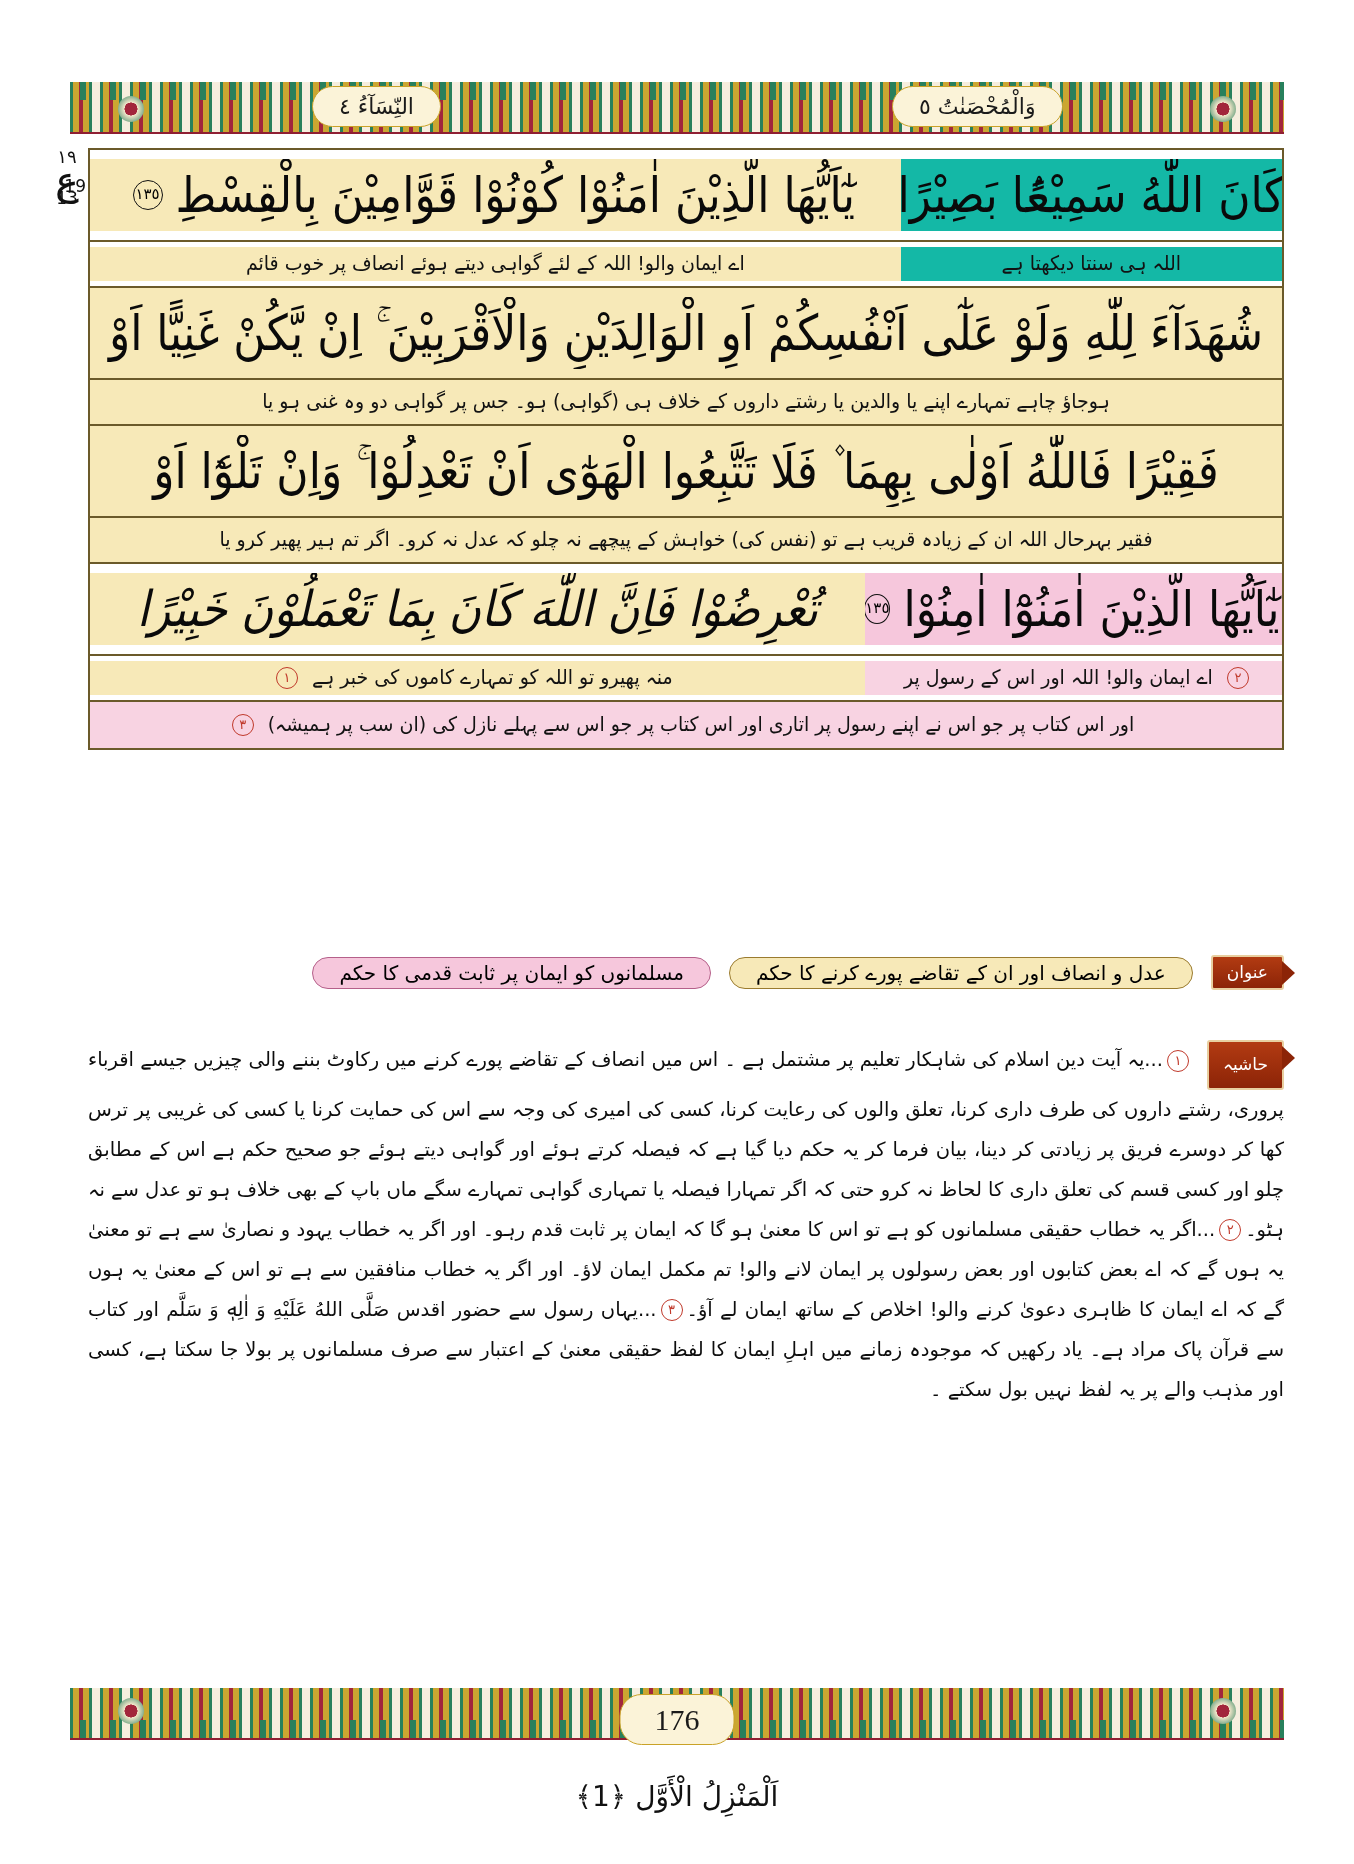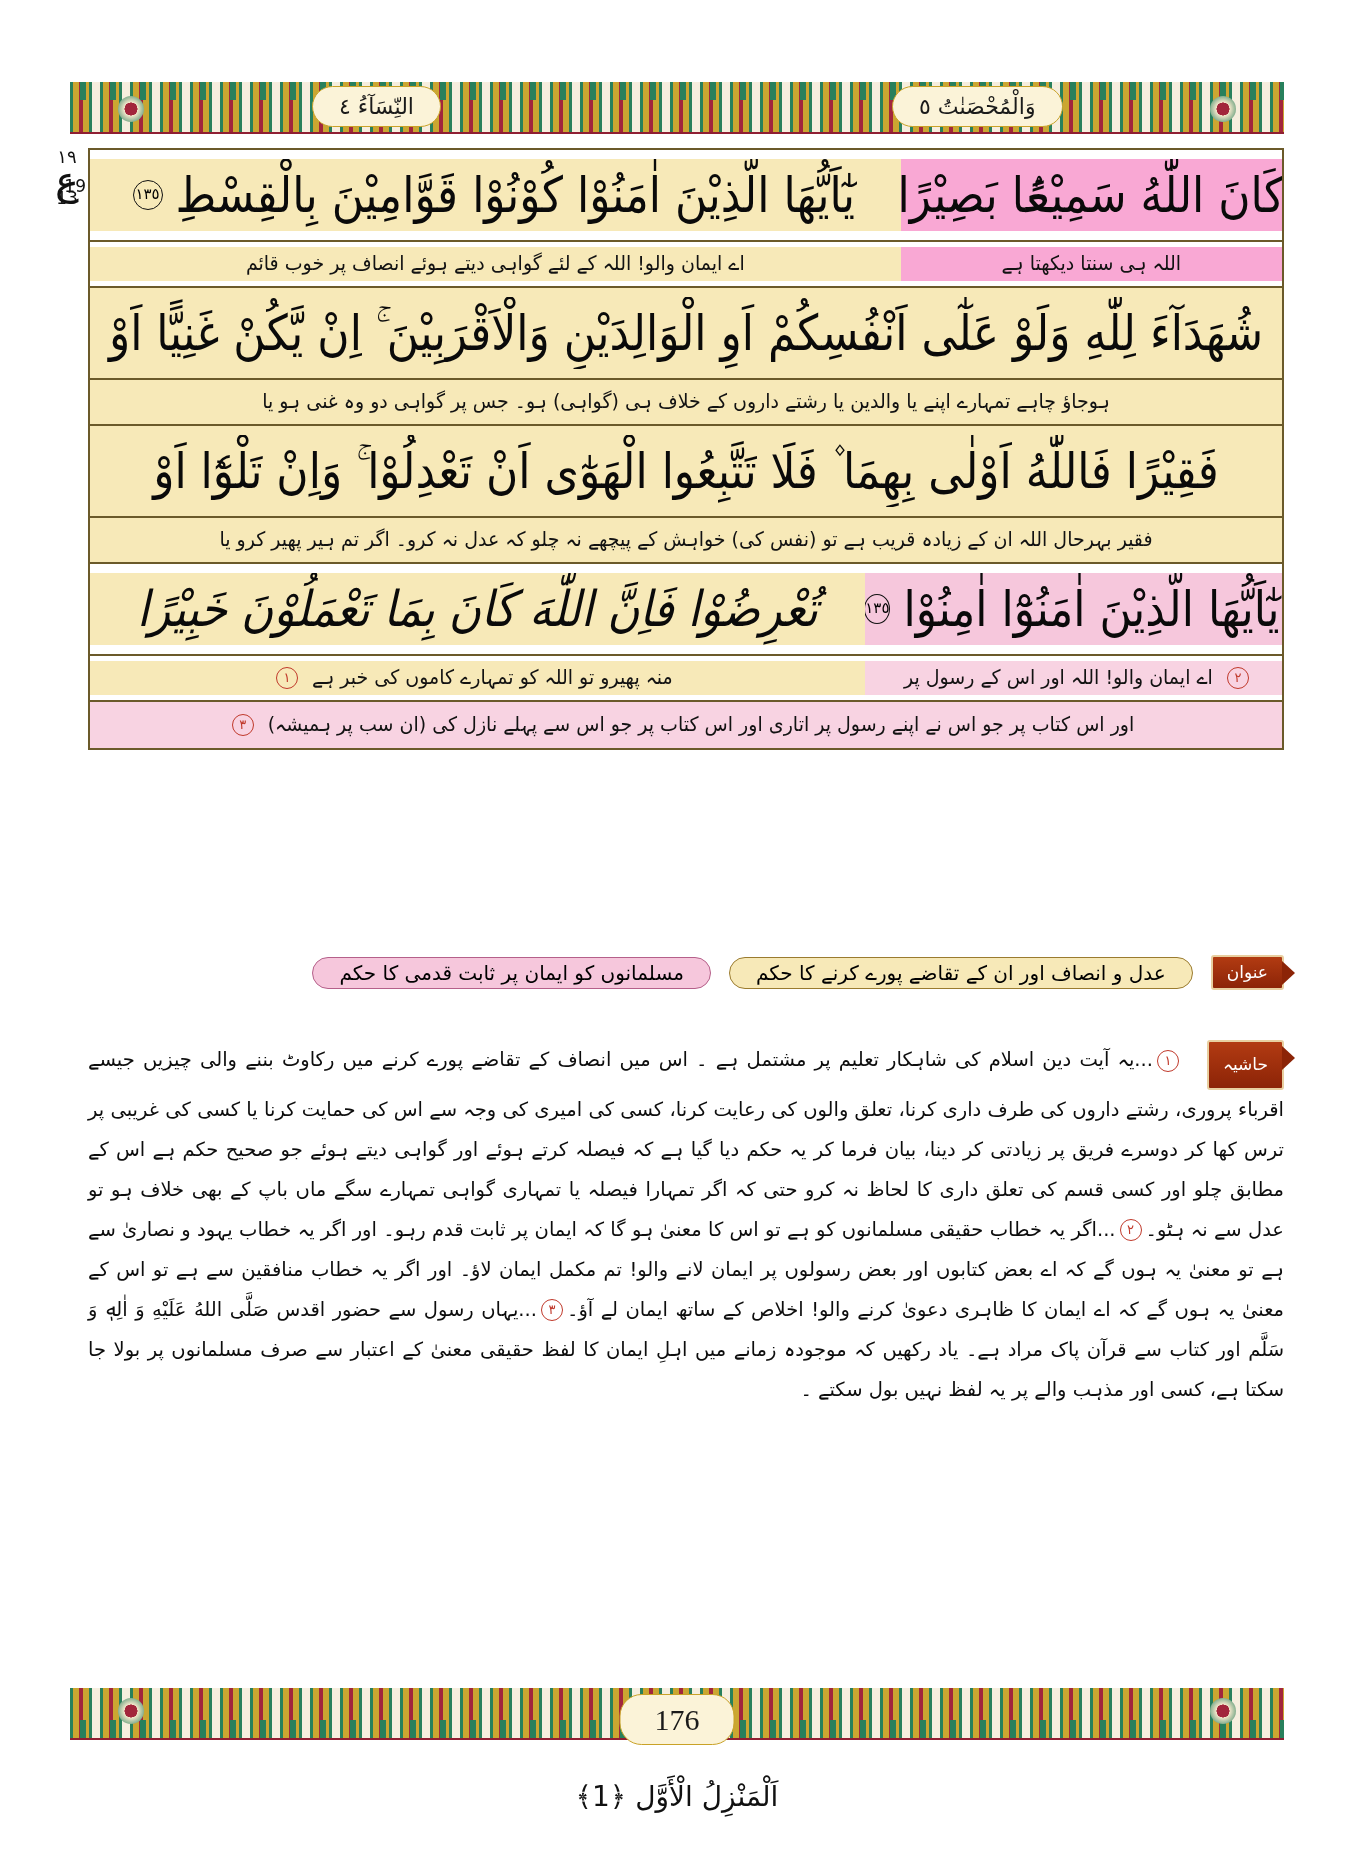--- a/index.html
+++ b/index.html
@@ -132,21 +132,21 @@
 
   .seg {
     display: flex;
     align-items: center;
     justify-content: center;
     height: 100%;
     overflow: hidden;
   }
 
   .bg-cream   { background: #f7e9b8; }
-  .bg-lav     { background: #f9a8d4; }
+  .bg-lav     { background: #14b8a6; }
   .bg-pink    { background: #f6c7dc; }
   .bg-pinkpale{ background: #f8d3e2; }
 
   .arabic {
     font-family: "DejaVu Sans", "Liberation Serif", serif;
     font-size: 44px;
     color: #0a0a0a;
     line-height: 1.35;
     white-space: nowrap;
     letter-spacing: -0.5px;
@@ -239,21 +239,21 @@
   .hashiya-wrap {
     position: absolute;
     top: 1040px;
     left: 88px;
     width: 1196px;
     direction: rtl;
   }
   .hashiya-head {
     display: inline-block;
     vertical-align: top;
-    margin-left: 24px;
+    margin-left: 14px;
   }
   .hashiya-body {
     font-family: "DejaVu Sans", "Liberation Sans", sans-serif;
     font-size: 19.5px;
     line-height: 2.05;
     color: #0d0d0d;
     text-align: justify;
     direction: rtl;
   }
 

